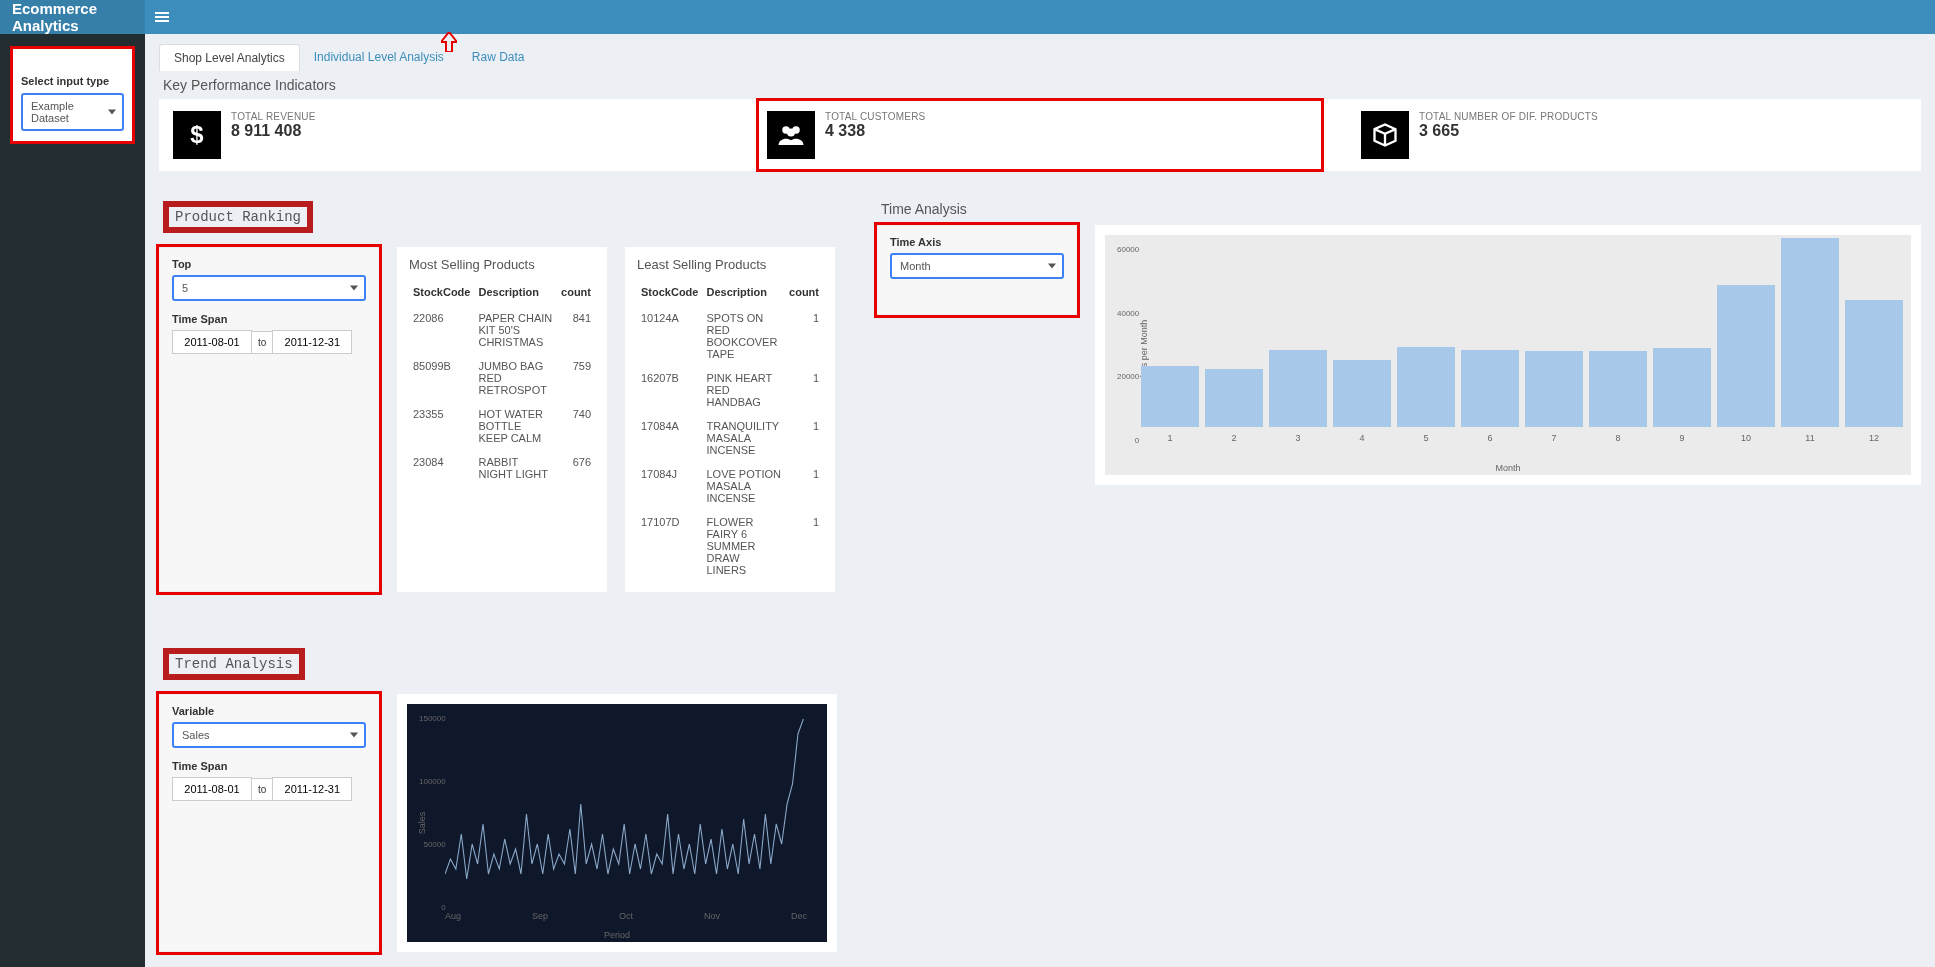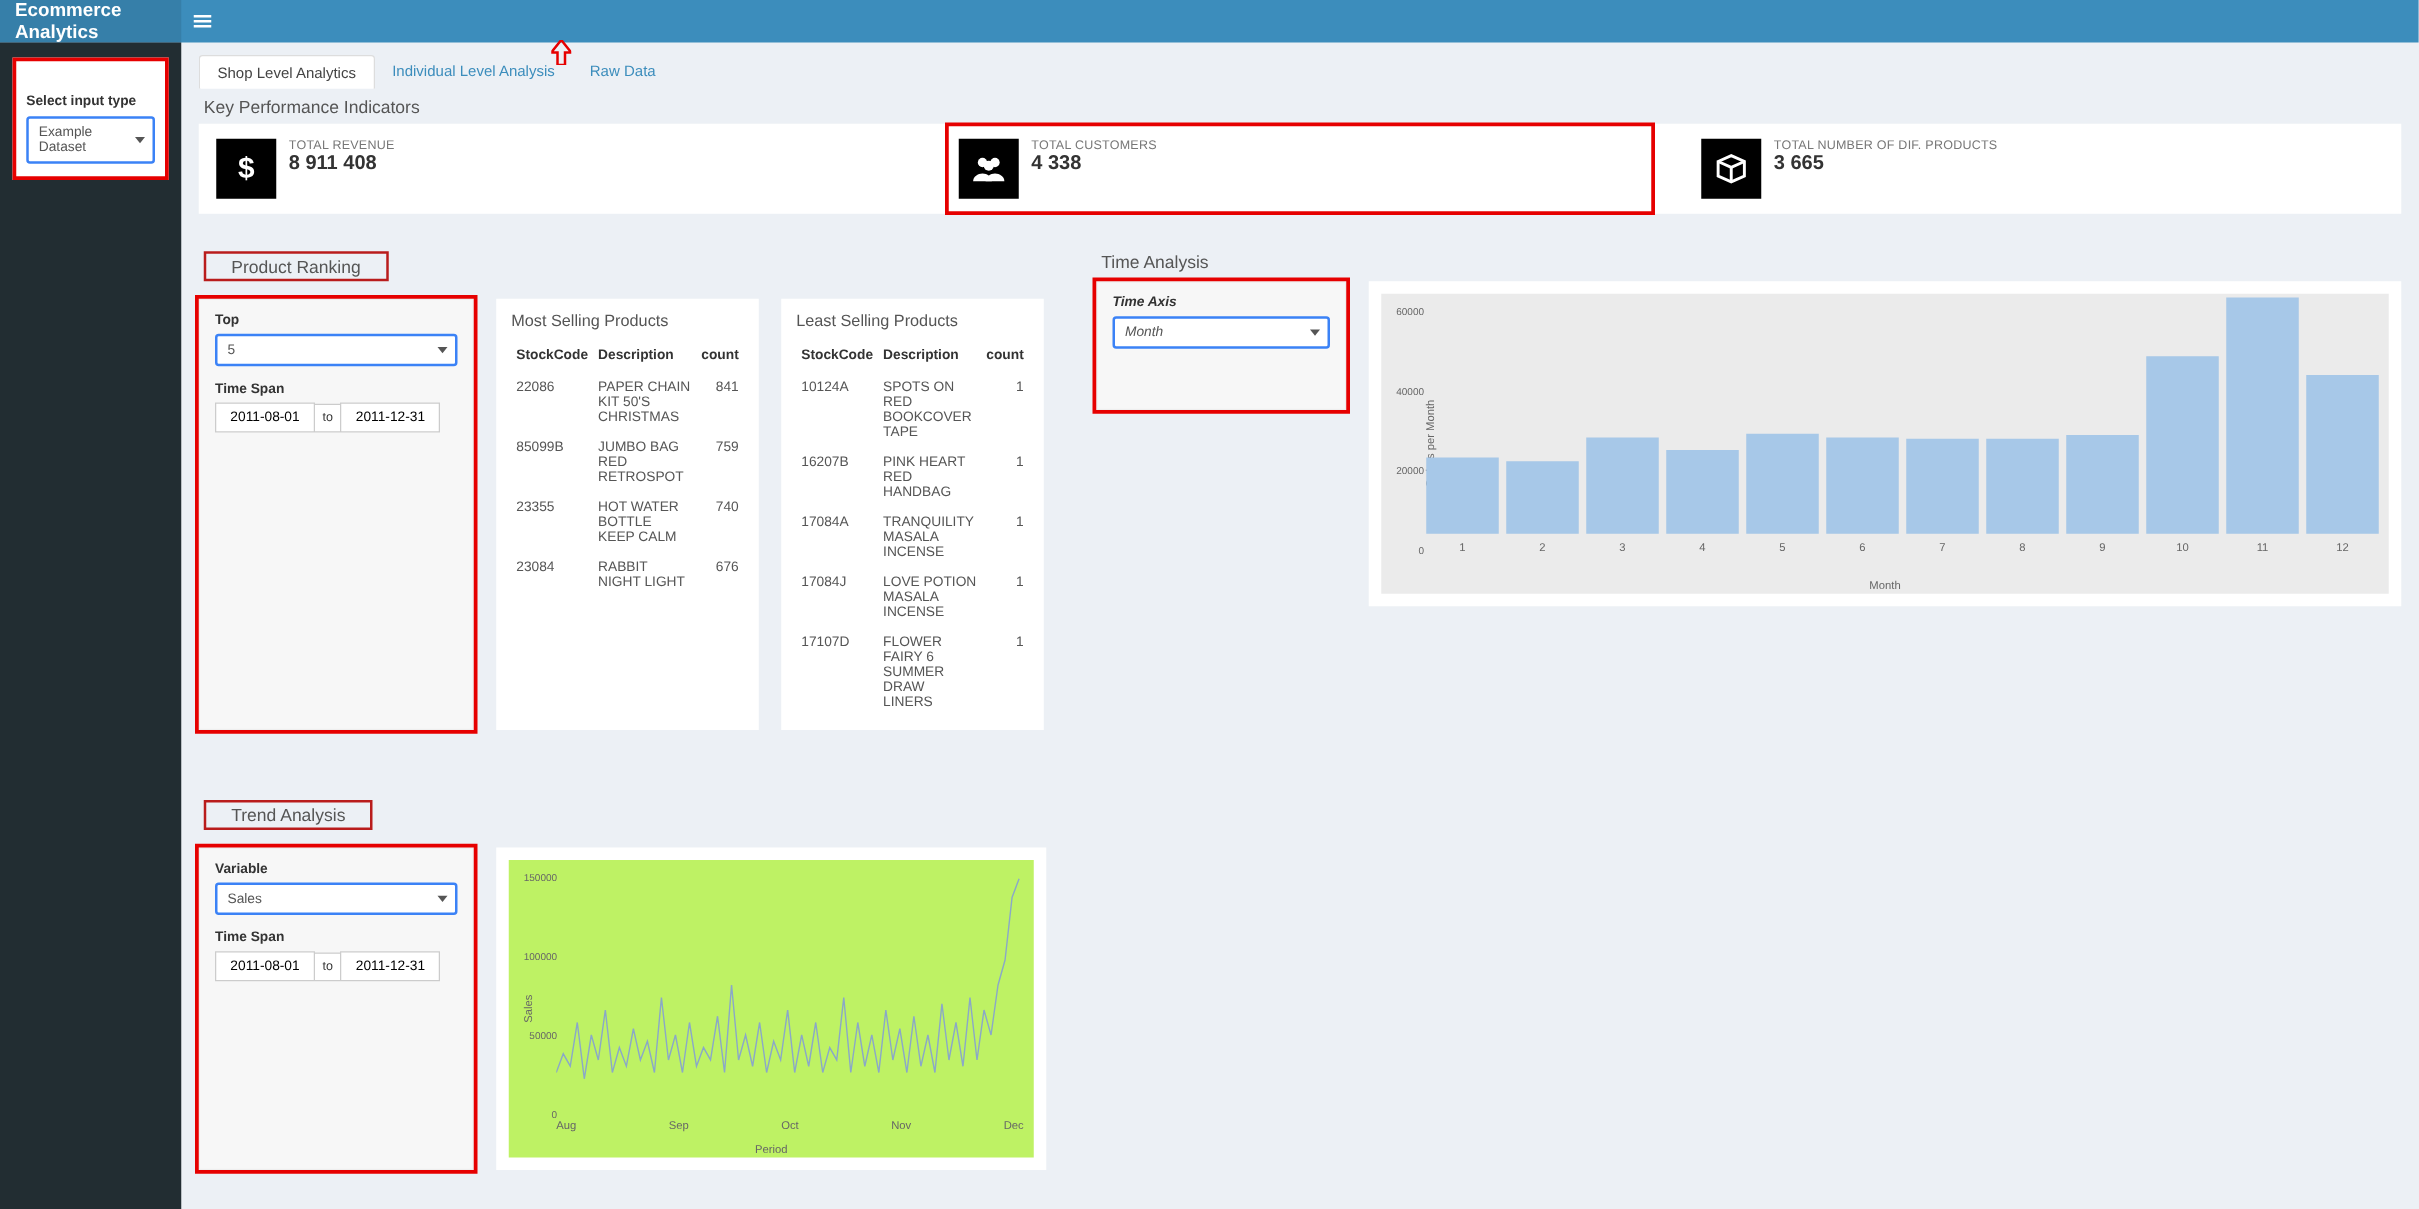--- a/index.html
+++ b/index.html
@@ -15,21 +15,21 @@
 .side-panel { background:#fff; border:3px solid #e60000; padding:6px 8px 10px; }
 .side-panel .lbl { font-weight:700; font-size:11px; margin-bottom:6px; color:#333;margin-top:20px;}
 .select { width:100%; border:2px solid #3b82f6; background:#fff; color:#555; font-size:11px; padding:5px 18px 5px 8px; border-radius:3px; position:relative; cursor:pointer;}
 .select .caret { position:absolute; right:6px; top:50%; transform:translateY(-50%); border-left:4px solid transparent; border-right:4px solid transparent; border-top:5px solid #555;}
 .content { flex:1; padding: 10px 14px 40px 14px; }
 .tabs { display:flex; gap:0; margin-bottom:2px;}
 .tab { padding:6px 14px; font-size:12px; color:#3c8dbc; background:transparent; cursor:pointer;}
 .tab.active { background:#fff; color:#444; border:1px solid #ddd; border-bottom:none; border-radius:3px 3px 0 0;}
 .arrow-annot { position:absolute; color:#e60000; font-size:20px; font-weight:bold;}
 .section-label { font-size:14px; color:#555; margin:6px 0 6px 4px; font-weight:500;}
-.section-label.boxed { display:inline-block; border:2px solid #b91c1c; padding:2px 20px;}
+.section-label.boxed { display:inline-block; border:6px solid #b91c1c; padding:2px 6px;font-family:Liberation Mono, monospace;}
 .kpi-row { background:#fff; padding:6px 10px; display:flex; gap:40px; }
 .kpi { display:flex; gap:10px; align-items:flex-start; padding:6px 4px; position:relative;}
 .kpi-icon { width:48px; height:48px; background:#000; display:flex; align-items:center; justify-content:center; color:#fff;}
 .kpi-title { font-size:10px; color:#777; letter-spacing:.2px;text-align:right;}
 .kpi-value { font-size:16px; font-weight:700; color:#333;}
 .kpi.red-box { outline:3px solid #e60000; outline-offset:4px;}
 .row { display:flex; gap:18px; margin-bottom:20px;}
 .card { background:#fff; padding:10px 12px; }
 .ctrl-card { background:#f7f7f7; border:1px solid #eee; padding:10px 12px; width:220px;}
 .ctrl-card.red { outline:3px solid #e60000;}
@@ -44,21 +44,21 @@
 .prod-tbl { width:210px;}
 .chart-card { background:#fff; padding:10px; flex:1;}
 .bar-chart { position:relative; width:100%; height:240px; background:#ebebeb; padding:2px 8px 30px 36px;}
 .bar-area { position:relative; width:100%; height:190px; display:flex; align-items:flex-end; gap:6px;}
 .bar { background:#a7c8e8; flex:1;}
 .bar-xaxis { display:flex; gap:6px; font-size:9px; color:#666; margin-top:6px;}
 .bar-xaxis span { flex:1; text-align:center;}
 .ylab { position:absolute; left:4px; top:50%; transform:translateY(-50%) rotate(-90deg); font-size:9px; color:#666; white-space:nowrap;}
 .xlab { position:absolute; bottom:2px; left:50%; transform:translateX(-50%); font-size:9px; color:#666;}
 .ytick-group { position:absolute; left:12px; top:10px; bottom:30px; display:flex; flex-direction:column; justify-content:space-between; font-size:8px; color:#666; text-align:right;}
-.line-chart-wrap { position:relative; width:420px; height:238px; background:#bef264; padding:10px 8px 26px 38px;}
+.line-chart-wrap { position:relative; width:420px; height:238px; background:#0f172a; padding:10px 20px 26px 38px;}
 .line-chart-wrap svg { width:100%; height:190px;}
 .line-x-ticks { display:flex; justify-content:space-between; font-size:9px; color:#666; margin-top:4px;}
 </style>
 </head>
 <body>
 
 <div class="topbar">
   <div class="brand">Ecommerce Analytics</div>
   <div class="hamburger">
       <span></span>
@@ -230,21 +230,21 @@
                   </tr>
                 </tbody>
             </table>
           </div>
         </div>
       </div>
 
       <div style="flex:1;">
         <div class="section-label">Time Analysis</div>
         <div class="row" style="margin-top:8px;">
-          <div class="ctrl-card red" style="width:200px; height:103px;font-style:italic;">
+          <div class="ctrl-card red" style="width:200px; height:90px;">
             <div class="lbl">Time Axis</div>
             <div class="select">
               <span>Month</span>
               <span class="caret"></span>
             </div>
           </div>
           <div class="chart-card">
             <div class="bar-chart">
               <div class="ylab">Orders per Month</div>
               <div class="ytick-group">

